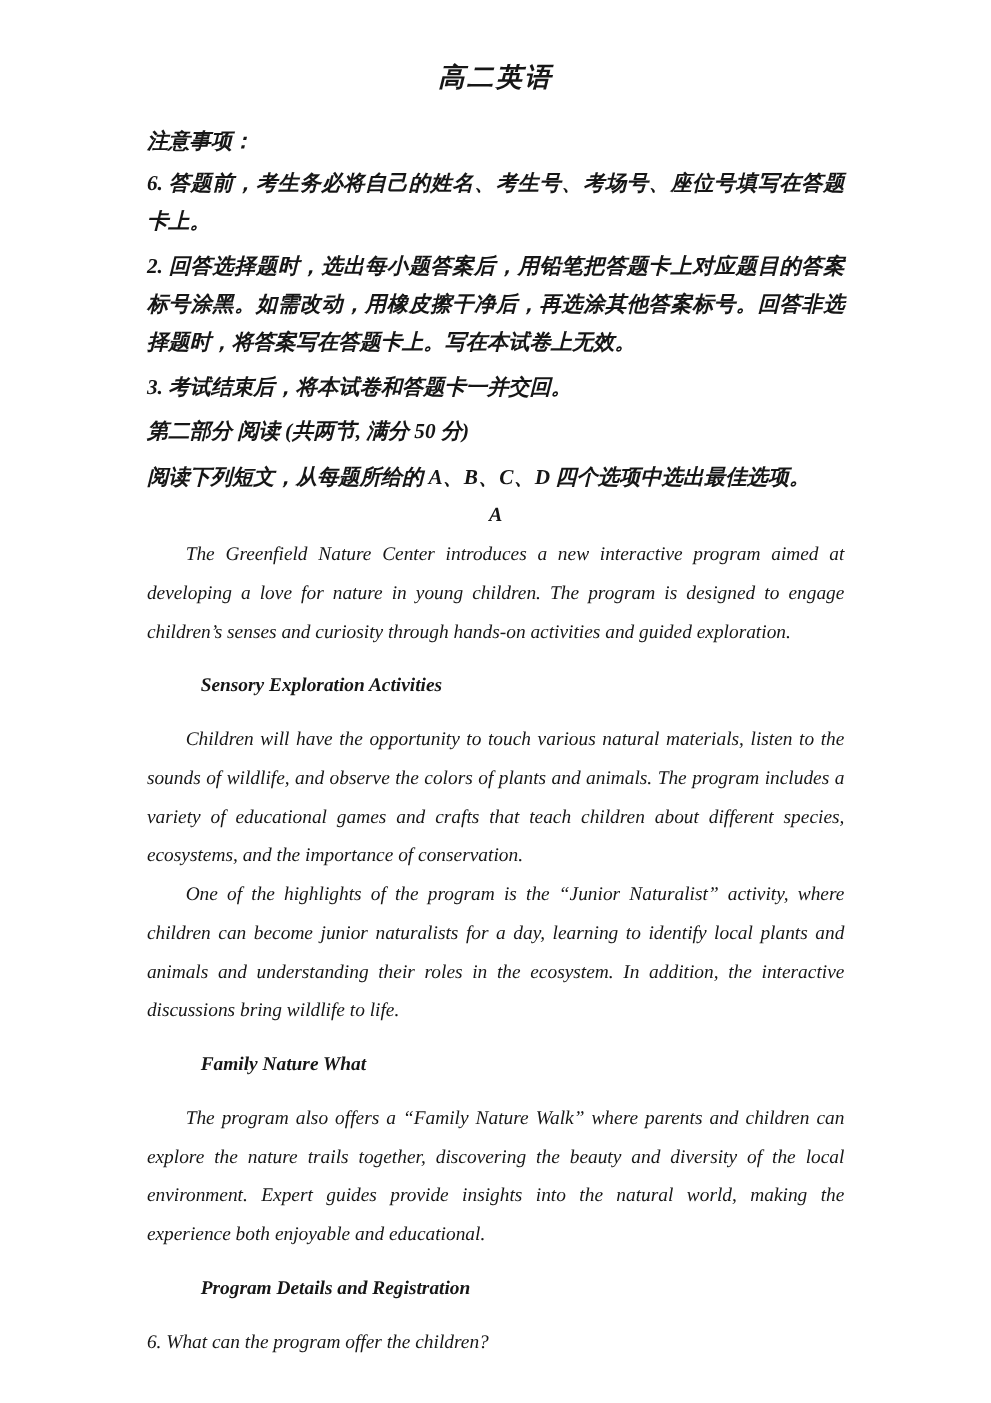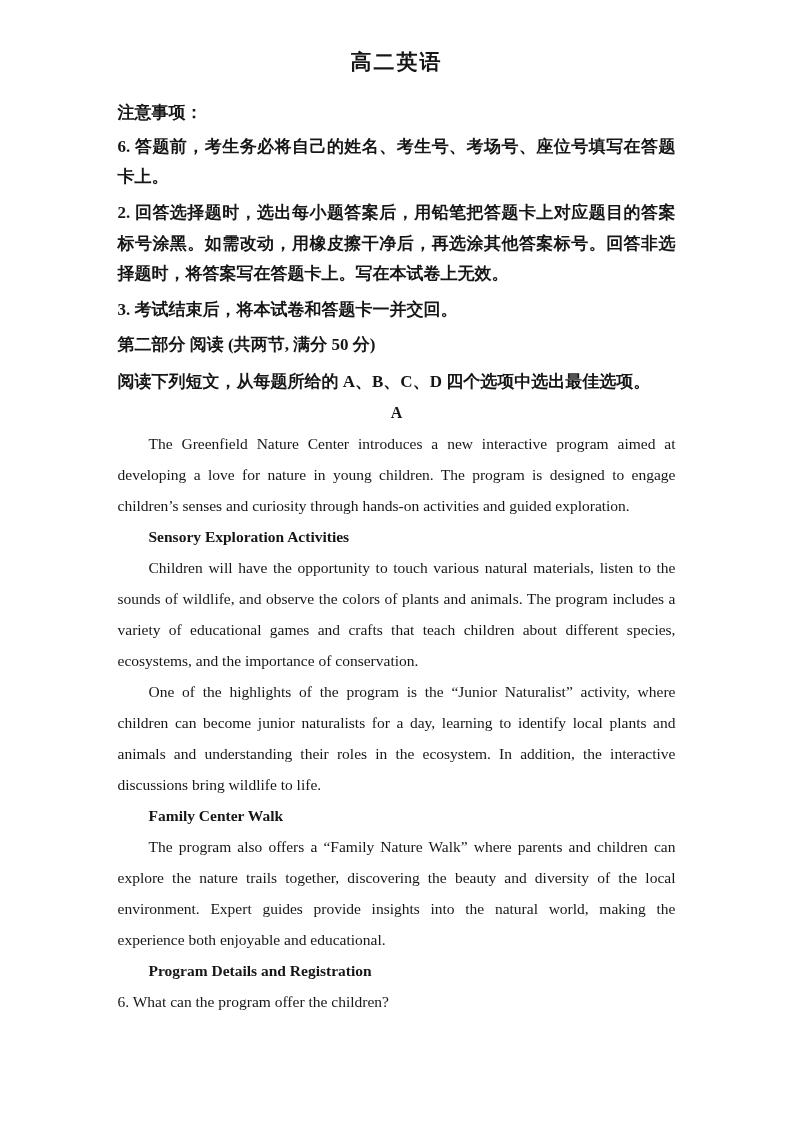--- a/index.html
+++ b/index.html
@@ -9,20 +9,21 @@
     background: #ffffff;
   }
   .page {
     width: 700px;
     min-height: 1122px;
     margin: 0 auto;
     padding: 42px 71px 30px 71px;
     background: #ffffff;
     font-family: "Liberation Serif", "DejaVu Serif", serif;
     color: #161616;
+    font-style: italic;
   }
   .title {
     font-size: 21px;
     font-weight: bold;
     text-align: center;
     margin: 6px 0 22px 0;
     letter-spacing: 2px;
   }
   .notice-heading {
     font-size: 17px;
@@ -54,21 +55,21 @@
     line-height: 2.0;
     text-align: justify;
     text-indent: 2em;
     margin: 0;
   }
   .heading {
     font-size: 15.5px;
     font-weight: bold;
     line-height: 2.0;
     text-indent: 2em;
-    margin: 0;
+    margin: 12px;
   }
   .question {
     font-size: 15.5px;
     line-height: 2.0;
     text-indent: 0;
     margin: 0;
   }
 </style>
 </head>
 <body>
@@ -89,18 +90,18 @@
       <p class="section">阅读下列短文，从每题所给的 A、B、C、D 四个选项中选出最佳选项。</p>
     </div>
 
   <p class="passage-label">A</p>
 
   <div>
       <p class="paragraph">The Greenfield Nature Center introduces a new interactive program aimed at developing a love for nature in young children. The program is designed to engage children’s senses and curiosity through hands-on activities and guided exploration.</p>
       <p class="heading">Sensory Exploration Activities</p>
       <p class="paragraph">Children will have the opportunity to touch various natural materials, listen to the sounds of wildlife, and observe the colors of plants and animals. The program includes a variety of educational games and crafts that teach children about different species, ecosystems, and the importance of conservation.</p>
       <p class="paragraph">One of the highlights of the program is the “Junior Naturalist” activity, where children can become junior naturalists for a day, learning to identify local plants and animals and understanding their roles in the ecosystem. In addition, the interactive discussions bring wildlife to life.</p>
-      <p class="heading">Family Center Walk</p>
+      <p class="heading">Family Nature What</p>
       <p class="paragraph">The program also offers a “Family Nature Walk”  where parents and children can explore the nature trails together, discovering the beauty and diversity of the local environment. Expert guides provide insights into the natural world, making the experience both enjoyable and educational.</p>
       <p class="heading">Program Details and Registration</p>
       <p class="question">6. What can the program offer the children?</p>
     </div>
 </div>
 
 </body></html>

